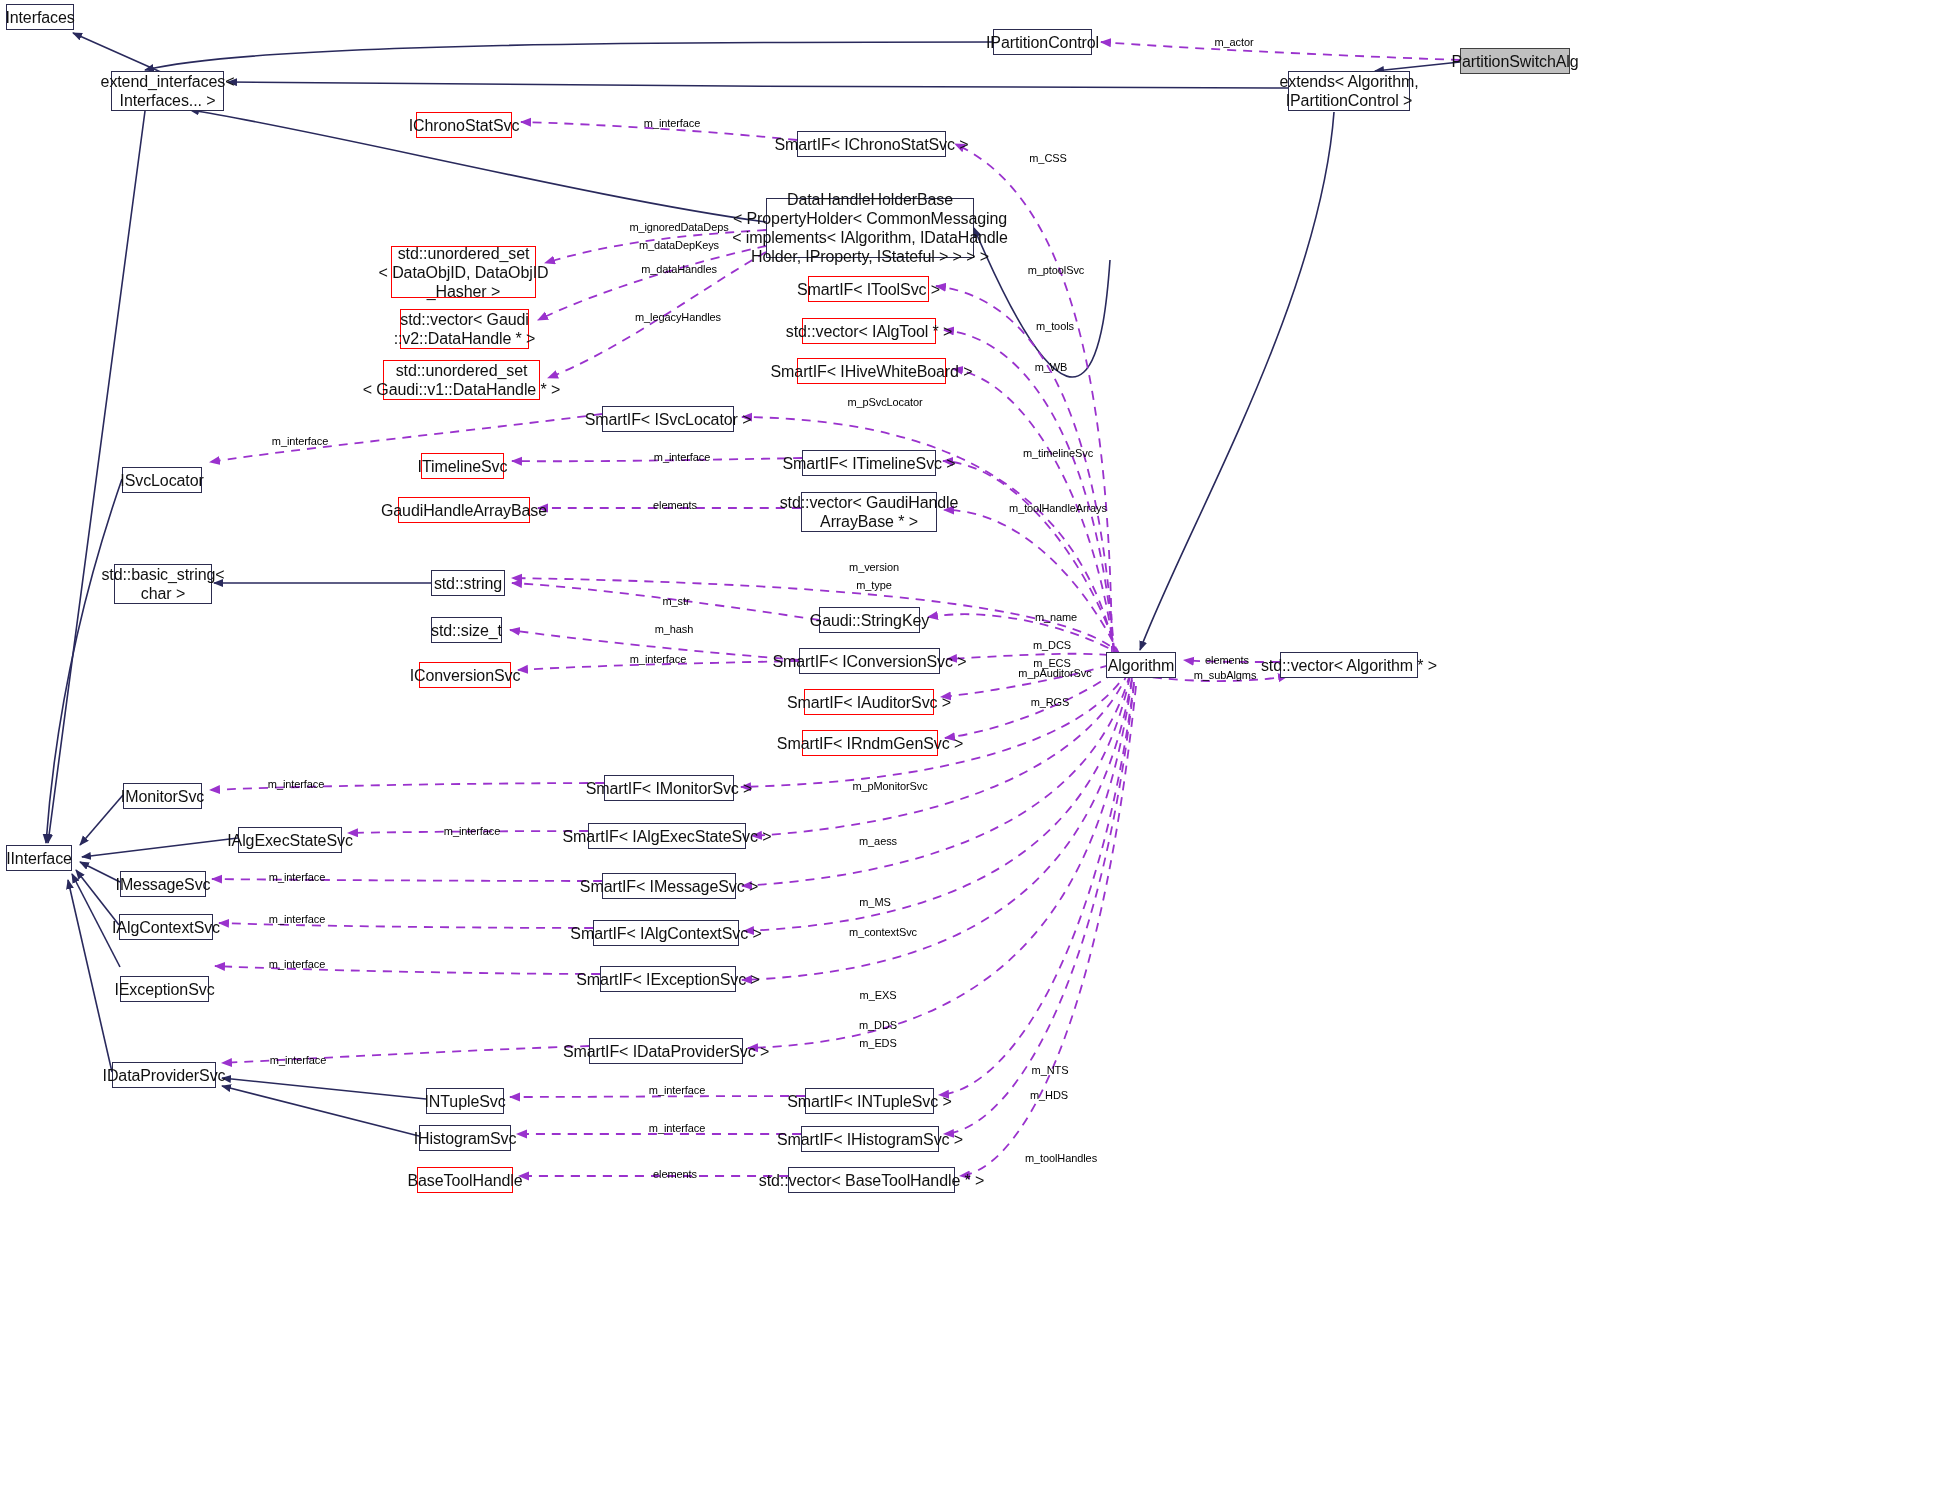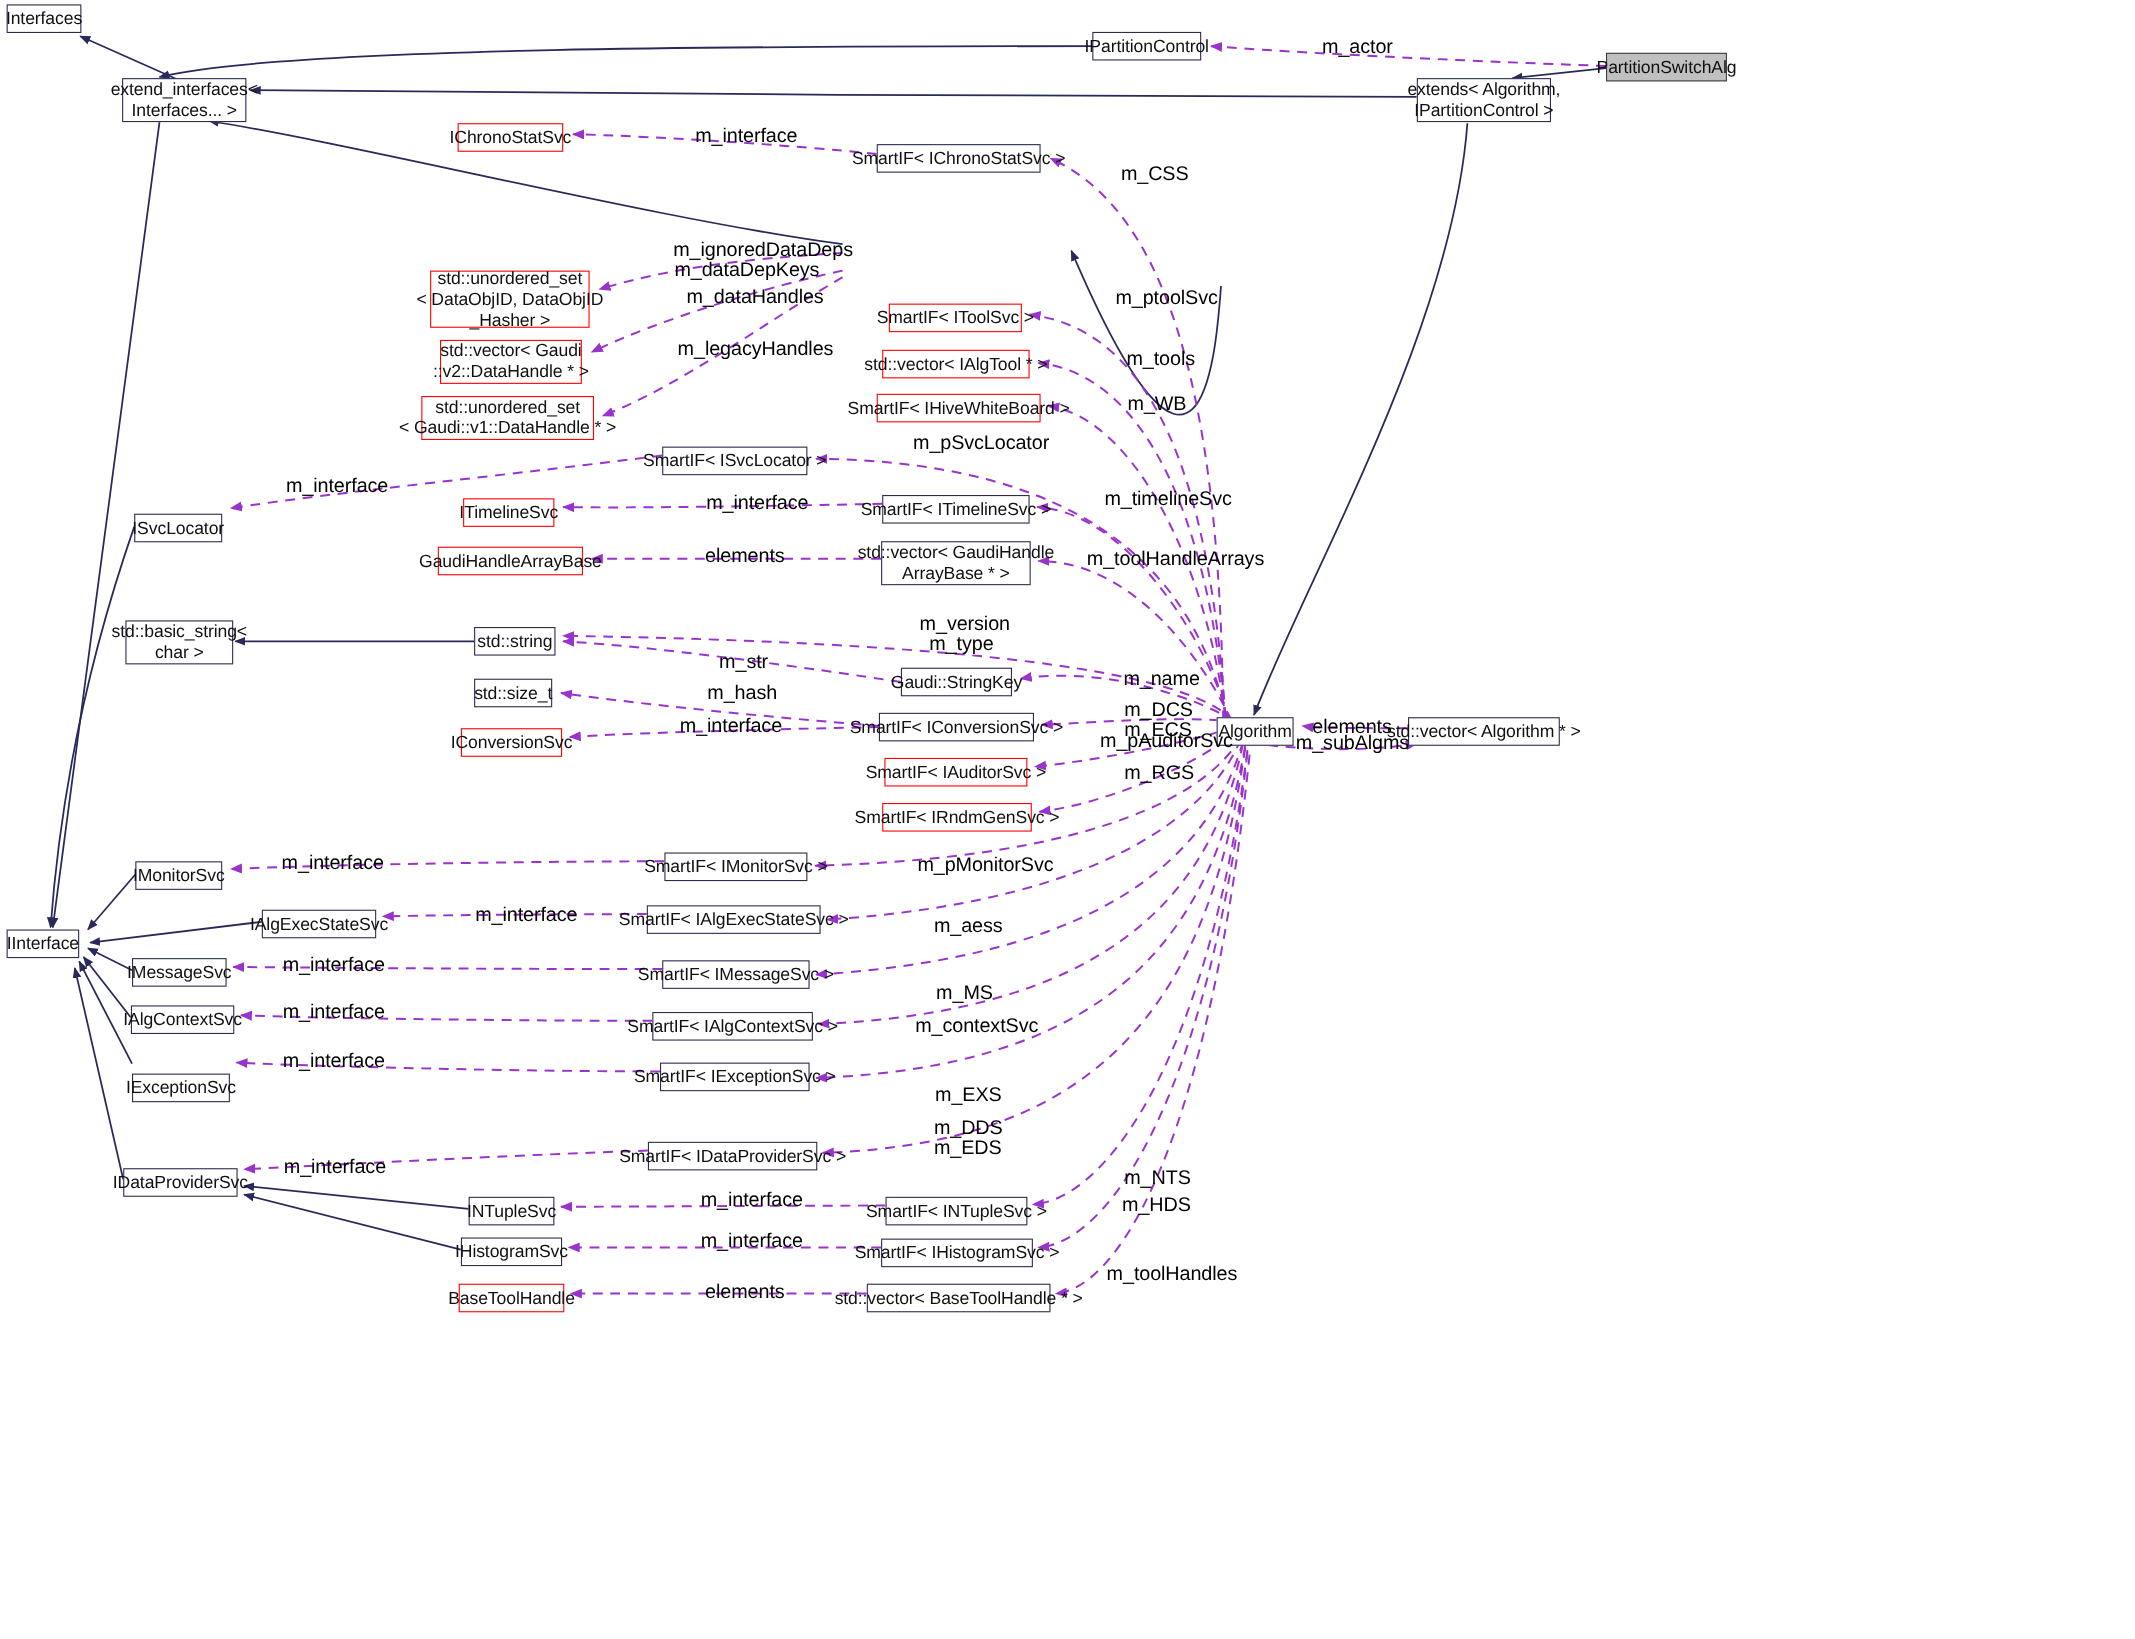--- a/index.html
+++ b/index.html
@@ -20,21 +20,21 @@
     text-align:center;
     padding:2px 6px;
     white-space:pre;
     letter-spacing:-0.1px;
   }
   .node.red{border-color:#ff0000;}
   .node.grey{background:#c0c0c0;border-color:#404040;}
   .node.thick{border-width:1.5px;}
   .elabel{
     position:absolute;
-    font-size:18px;
+    font-size:11px;
     line-height:18px;
     color:#000;
     white-space:pre;
     text-align:center;
     letter-spacing:-0.1px;
   }
 </style>
 </head>
 <body>
 
@@ -120,20 +120,24 @@
 
   <div class="node" style="left:6px;top:4px;width:68px;height:26px;"><span>Interfaces</span></div>
   <div class="node" style="left:111px;top:71px;width:113px;height:40px;"><span>extend_interfaces&lt;
 Interfaces... &gt;</span></div>
   <div class="node" style="left:993px;top:29px;width:99px;height:26px;"><span>IPartitionControl</span></div>
   <div class="node grey" style="left:1460px;top:48px;width:110px;height:26px;"><span>PartitionSwitchAlg</span></div>
   <div class="node" style="left:1288px;top:71px;width:122px;height:40px;"><span>extends&lt; Algorithm,
 IPartitionControl &gt;</span></div>
   <div class="node red" style="left:416px;top:112px;width:96px;height:26px;"><span>IChronoStatSvc</span></div>
   <div class="node" style="left:797px;top:131px;width:149px;height:26px;"><span>SmartIF&lt; IChronoStatSvc &gt;</span></div>
+  <div class="node" style="left:766px;top:198px;width:208px;height:60px;"><span>DataHandleHolderBase
+&lt; PropertyHolder&lt; CommonMessaging
+&lt; implements&lt; IAlgorithm, IDataHandle
+Holder, IProperty, IStateful &gt; &gt; &gt; &gt;</span></div>
   <div class="node red" style="left:391px;top:246px;width:145px;height:52px;"><span>std::unordered_set
 &lt; DataObjID, DataObjID
 _Hasher &gt;</span></div>
   <div class="node red" style="left:808px;top:276px;width:121px;height:26px;"><span>SmartIF&lt; IToolSvc &gt;</span></div>
   <div class="node red" style="left:400px;top:309px;width:129px;height:40px;"><span>std::vector&lt; Gaudi
 ::v2::DataHandle * &gt;</span></div>
   <div class="node red" style="left:802px;top:318px;width:134px;height:26px;"><span>std::vector&lt; IAlgTool * &gt;</span></div>
   <div class="node red" style="left:383px;top:360px;width:157px;height:40px;"><span>std::unordered_set
 &lt; Gaudi::v1::DataHandle * &gt;</span></div>
   <div class="node red" style="left:797px;top:358px;width:149px;height:26px;"><span>SmartIF&lt; IHiveWhiteBoard &gt;</span></div>

